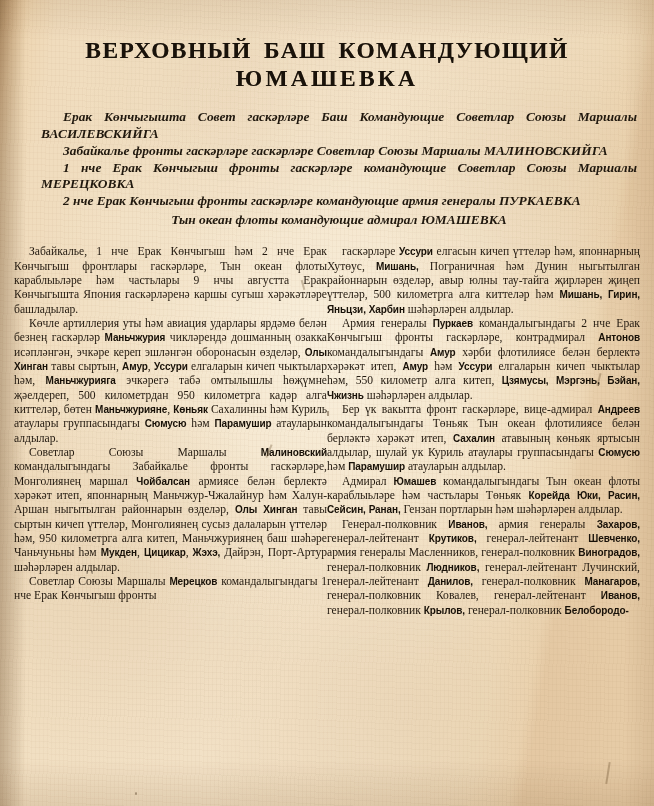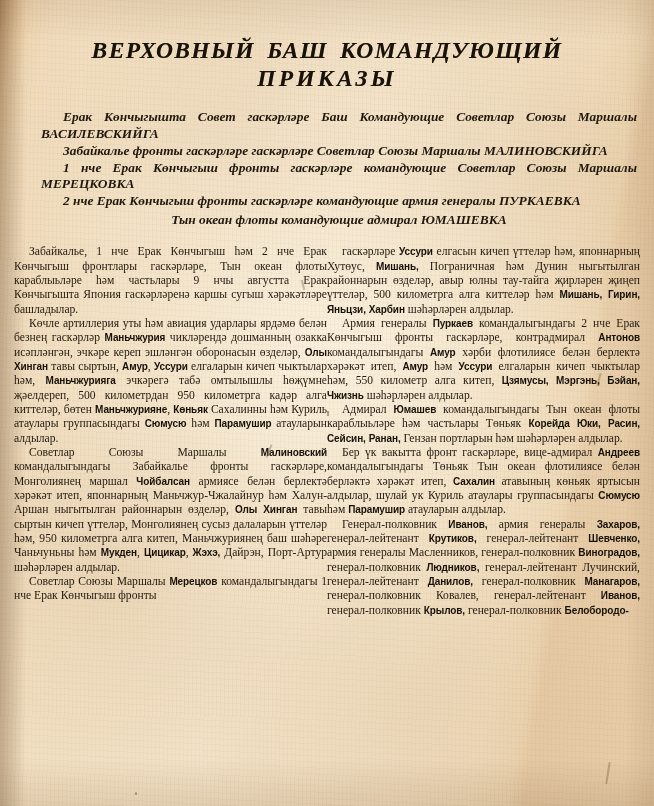--- a/index.html
+++ b/index.html
@@ -50,21 +50,20 @@
 
   .content {
     position: relative;
     z-index: 3;
   }
 
   
   .masthead {
     text-align: center;
     padding: 36px 46px 0 46px;
-    font-style: italic;
   }
   .masthead .line1,
   .masthead .line2 {
     font-family: "Liberation Serif", "DejaVu Serif", serif;
     font-weight: bold;
     letter-spacing: 1.4px;
     color: #1b140c;
     text-shadow: 0 0 0.5px rgba(40,28,14,0.55);
   }
   .masthead .line1 {
@@ -154,21 +153,21 @@
 </style>
 </head>
 <body>
 
 <div id="page">
 
   <div class="content">
 
     <div class="masthead">
       <div class="line1">ВЕРХОВНЫЙ БАШ КОМАНДУЮЩИЙ</div>
-      <div class="line2">ПРИКАЗЫ</div>
+      <div class="line2">ЮМАШЕВКА</div>
     </div>
 
     <div class="addressees">
       <p>Ерак Көнчыгышта Совет гаскәрләре Баш Командующие Советлар Союзы Маршалы ВАСИЛЕВСКИЙГА</p>
       <p>Забайкалье фронты гаскәрләре гаскәрләре Советлар Союзы Маршалы МАЛИНОВСКИЙГА</p>
       <p>1 нче Ерак Көнчыгыш фронты гаскәрләре командующие Советлар Союзы Маршалы МЕРЕЦКОВКА</p>
       <p>2 нче Ерак Көнчыгыш фронты гаскәрләре командующие армия генералы ПУРКАЕВКА</p>
       <p class="centered">Тын океан флоты командующие адмирал ЮМАШЕВКА</p>
     </div>
 
@@ -177,22 +176,22 @@
       <div class="col">
         <p>Забайкалье, 1 нче Ерак Көнчыгыш һәм 2 нче Ерак Көнчыгыш фронтлары гаскәрләре, Тын океан флоты караблыьләре һәм частьлары 9 нчы августта Ерак Көнчыгышта Япония гаскәрләренә каршы сугыш хәрәкәтләре башладылар.</p>
         <p>Көчле артиллерия уты һәм авиация ударлары ярдәмө белән безнең гаскәрләр <b>Маньчжурия</b> чикләрендә дошманның озакка исәпләнгән, эчкәре кереп эшләнгән оборонасын өзделәр, <b>Олы</b> <b>Хинган</b> тавы сыртын, <b>Амур</b>, <b>Уссури</b> елгаларын кичеп чыктылар һәм, <b>Маньчжурияга</b> эчкәрегә табә омтылышлы һөҗүмне җәелдереп, 500 километрдан 950 километрга кадәр алга киттеләр, бөтен <b>Маньчжурияне</b>, <b>Көньяк</b> Сахалинны һәм Куриль атаулары группасындагы <b>Сюмусю</b> һәм <b>Парамушир</b> атауларын алдылар.</p>
         <p>Советлар Союзы Маршалы <b>Малиновский</b> командалыгындагы Забайкалье фронты гаскәрләре, Монголиянең маршал <b>Чойбалсан</b> армиясе белән берлектә хәрәкәт итеп, японнарның Маньчжур-Чжалайнур һәм Халун-Аршан ныгытылган районнарын өзделәр, <b>Олы</b> <b>Хинган</b> тавы сыртын кичеп үттеләр, Монголиянең сусыз далаларын үттеләр һәм, 950 километрга алга китеп, Маньчжуриянең баш шәһәре Чаньчуньны һәм <b>Мукден</b>, <b>Цицикар</b>, <b>Жэхэ,</b> Дайрэн, Порт-Артур шәһәрләрен алдылар.</p>
         <p>Советлар Союзы Маршалы <b>Мерецков</b> командалыгындагы 1 нче Ерак Көнчыгыш фронты</p>
       </div>
 
       <div class="col">
         <p>гаскәрләре <b>Уссури</b> елгасын кичеп үттеләр һәм, японнарның Хутөус, <b>Мишань,</b> Пограничная һәм Дунин ныгытылган районнарын өзделәр, авыр юлны тау-тайга җирләрен җиңеп үттеләр, 500 километрга алга киттеләр һәм <b>Мишань,</b> <b>Гирин,</b> <b>Яньцзи,</b> <b>Харбин</b> шәһәрләрен алдылар.</p>
         <p>Армия генералы <b>Пуркаев</b> командалыгындагы 2 нче Ерак Көнчыгыш фронты гаскәрләре, контрадмирал <b>Антонов</b> командалыгындагы <b>Амур</b> хәрби флотилиясе белән берлектә хәрәкәт итеп, <b>Амур</b> һәм <b>Уссури</b> елгаларын кичеп чыктылар һәм, 550 километр алга китеп, <b>Цзямусы,</b> <b>Мэргэнь,</b> <b>Бэйан,</b> <b>Чжизнь</b> шәһәрләрен алдылар.</p>
+        <p>Бер үк вакытта фронт гаскәрләре, вице-адмирал <b>Андреев</b> командалыгындагы Төньяк Тын океан флотилиясе белән берләктә хәрәкәт итеп, <b>Сахалин</b> атавының көньяк яртысын алдылар, шулай ук Куриль атаулары группасындагы <b>Сюмусю</b> һәм <b>Парамушир</b> атауларын алдылар.</p>
         <p>Адмирал <b>Юмашев</b> командалыгындагы Тын океан флоты караблыьләре һәм частьлары Төньяк <b>Корейда</b> <b>Юки,</b> <b>Расин,</b> <b>Сейсин,</b> <b>Ранан,</b> Гензан портларын һәм шәһәрләрен алдылар.</p>
-        <p>Бер үк вакытта фронт гаскәрләре, вице-адмирал <b>Андреев</b> командалыгындагы Төньяк Тын океан флотилиясе белән берләктә хәрәкәт итеп, <b>Сахалин</b> атавының көньяк яртысын алдылар, шулай ук Куриль атаулары группасындагы <b>Сюмусю</b> һәм <b>Парамушир</b> атауларын алдылар.</p>
         <p>Генерал-полковник <b>Иванов,</b> армия генералы <b>Захаров,</b> генерал-лейтенант <b>Крутиков,</b> генерал-лейтенант <b>Шевченко,</b> армия генералы Масленников, генерал-полковник <b>Виноградов,</b> генерал-полковник <b>Людников,</b> генерал-лейтенант Лучинский, генерал-лейтенант <b>Данилов,</b> генерал-полковник <b>Манагаров,</b> генерал-полковник Ковалев, генерал-лейтенант <b>Иванов,</b> генерал-полковник <b>Крылов,</b> генерал-полковник <b>Белобородо-</b></p>
       </div>
 
     </div>
 
   </div>
 
   <div class="speck" style="left:327px; top:411px; width:2px; height:5px;"></div>
   <div class="speck" style="left:135px; top:792px; width:2px; height:3px; border-radius:50%;"></div>
   <div class="scratch" style="left:268px; top:444px; width:1.5px; height:14px; transform:rotate(22deg);"></div>

